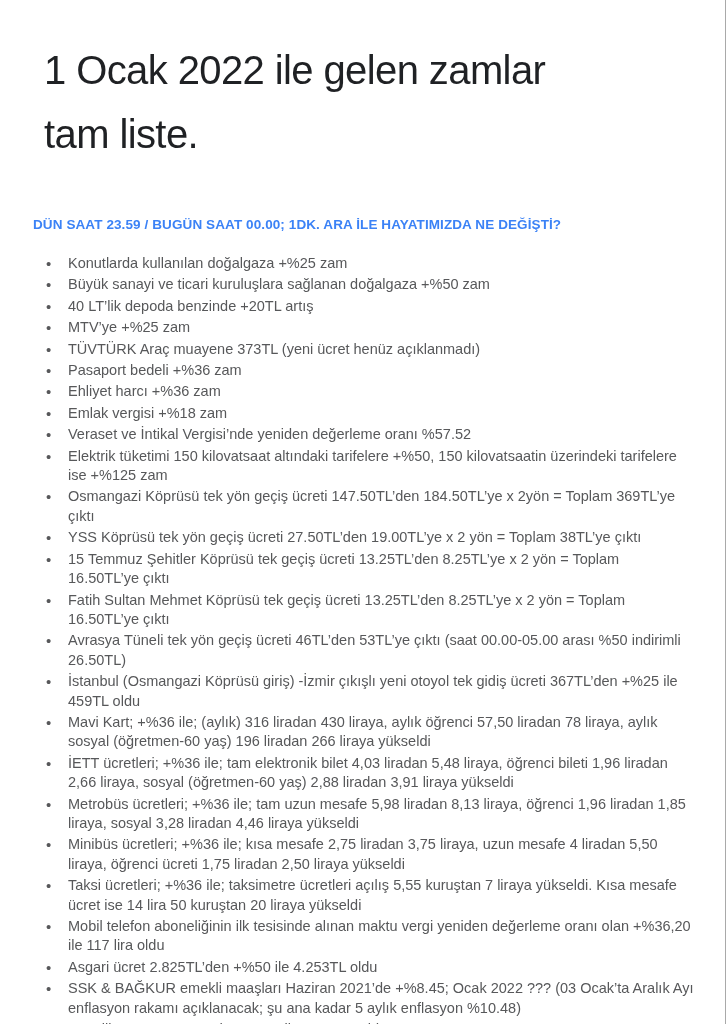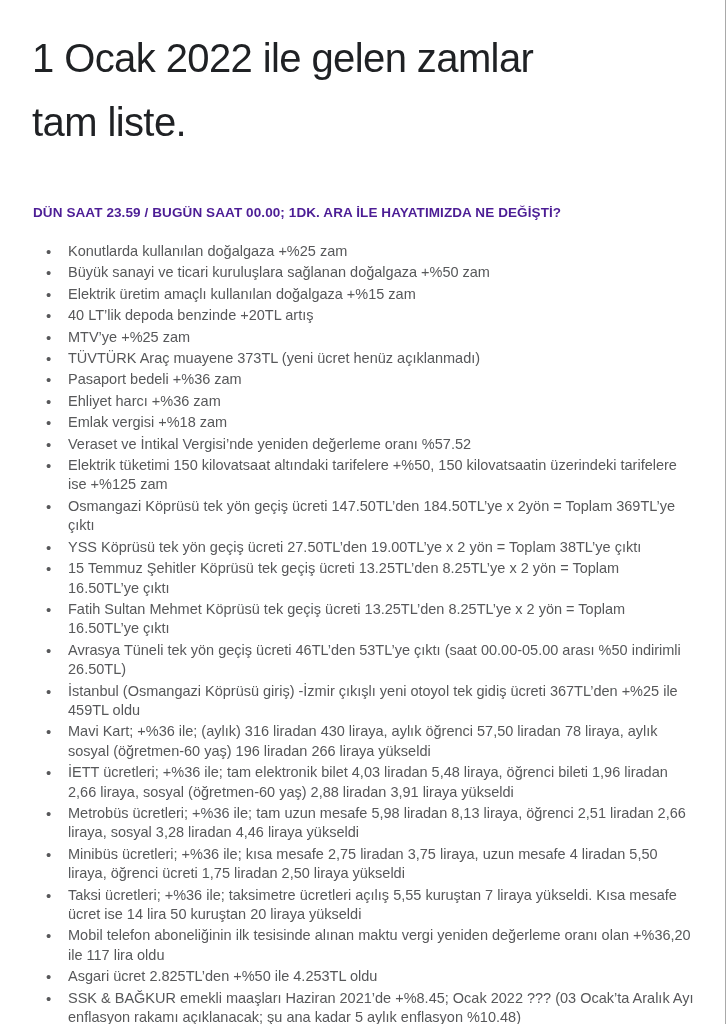--- a/index.html
+++ b/index.html
@@ -18,36 +18,36 @@
   }
   .edge-line {
     position: absolute;
     top: 0;
     bottom: 0;
     right: 2px;
     width: 1px;
     background: #a9a9a9;
   }
   .title {
-    margin: 0;
+    margin: 12px;
     padding: 26px 40px 0 32px;
     font-size: 40px;
     line-height: 64px;
     font-weight: 500;
     letter-spacing: -0.6px;
     color: #1f2124;
   }
   .title .t-line { display: block; }
   .subheading {
     margin: 50px 40px 16px 33px;
     font-size: 13.5px;
     line-height: 17px;
     font-weight: bold;
     letter-spacing: 0.1px;
-    color: #4c1d95;
+    color: #3b82f6;
   }
   .zam-list {
     margin: 21px 0 0 0;
     padding: 0 32px 0 66px;
     list-style: none;
     font-size: 14.5px;
     line-height: 19.4px;
     color: #57585a;
   }
   .zam-list li {
@@ -73,38 +73,37 @@
   <h1 class="title">
     <span class="t-line">1 Ocak 2022 ile gelen zamlar</span>
     <span class="t-line">tam liste.</span>
   </h1>
 
   <div class="subheading">DÜN SAAT 23.59 / BUGÜN SAAT 00.00; 1DK. ARA İLE HAYATIMIZDA NE DEĞİŞTİ?</div>
 
   <ul class="zam-list">
     <li>Konutlarda kullanılan doğalgaza +%25 zam</li>
     <li>Büyük sanayi ve ticari kuruluşlara sağlanan doğalgaza +%50 zam</li>
-    <li>Elektrik üretim amaçlı kullanılan doğalgaza +%15 zam</li>
     <li>40 LT’lik depoda benzinde +20TL artış</li>
     <li>MTV’ye +%25 zam</li>
     <li>TÜVTÜRK Araç muayene 373TL (yeni ücret henüz açıklanmadı)</li>
     <li>Pasaport bedeli +%36 zam</li>
     <li>Ehliyet harcı +%36 zam</li>
     <li>Emlak vergisi +%18 zam</li>
     <li>Veraset ve İntikal Vergisi’nde yeniden değerleme oranı %57.52</li>
     <li>Elektrik tüketimi 150 kilovatsaat altındaki tarifelere +%50, 150 kilovatsaatin üzerindeki tarifelere ise +%125 zam</li>
     <li>Osmangazi Köprüsü tek yön geçiş ücreti 147.50TL’den 184.50TL’ye x 2yön = Toplam 369TL’ye çıktı</li>
     <li>YSS Köprüsü tek yön geçiş ücreti 27.50TL’den 19.00TL’ye x 2 yön = Toplam 38TL’ye çıktı</li>
     <li>15 Temmuz Şehitler Köprüsü tek geçiş ücreti 13.25TL’den 8.25TL’ye x 2 yön = Toplam 16.50TL’ye çıktı</li>
     <li>Fatih Sultan Mehmet Köprüsü tek geçiş ücreti 13.25TL’den 8.25TL’ye x 2 yön = Toplam 16.50TL’ye çıktı</li>
     <li>Avrasya Tüneli tek yön geçiş ücreti 46TL’den 53TL’ye çıktı (saat 00.00-05.00 arası %50 indirimli 26.50TL)</li>
     <li>İstanbul (Osmangazi Köprüsü giriş) -İzmir çıkışlı yeni otoyol tek gidiş ücreti 367TL’den +%25 ile 459TL oldu</li>
     <li>Mavi Kart; +%36 ile; (aylık) 316 liradan 430 liraya, aylık öğrenci 57,50 liradan 78 liraya, aylık sosyal (öğretmen-60 yaş) 196 liradan 266 liraya yükseldi</li>
     <li>İETT ücretleri; +%36 ile; tam elektronik bilet 4,03 liradan 5,48 liraya, öğrenci bileti 1,96 liradan 2,66 liraya, sosyal (öğretmen-60 yaş) 2,88 liradan 3,91 liraya yükseldi</li>
-    <li>Metrobüs ücretleri; +%36 ile; tam uzun mesafe 5,98 liradan 8,13 liraya, öğrenci 2,51 liradan 2,66 liraya, sosyal 3,28 liradan 4,46 liraya yükseldi</li>
+    <li>Metrobüs ücretleri; +%36 ile; tam uzun mesafe 5,98 liradan 8,13 liraya, öğrenci 1,96 liradan 1,85 liraya, sosyal 3,28 liradan 4,46 liraya yükseldi</li>
     <li>Minibüs ücretleri; +%36 ile; kısa mesafe 2,75 liradan 3,75 liraya, uzun mesafe 4 liradan 5,50 liraya, öğrenci ücreti 1,75 liradan 2,50 liraya yükseldi</li>
     <li>Taksi ücretleri; +%36 ile; taksimetre ücretleri açılış 5,55 kuruştan 7 liraya yükseldi. Kısa mesafe ücret ise 14 lira 50 kuruştan 20 liraya yükseldi</li>
     <li>Mobil telefon aboneliğinin ilk tesisinde alınan maktu vergi yeniden değerleme oranı olan +%36,20 ile 117 lira oldu</li>
     <li>Asgari ücret 2.825TL’den +%50 ile 4.253TL oldu</li>
     <li>SSK &amp; BAĞKUR emekli maaşları Haziran 2021’de +%8.45; Ocak 2022 ??? (03 Ocak’ta Aralık Ayı enflasyon rakamı açıklanacak; şu ana kadar 5 aylık enflasyon %10.48)</li>
     <li>Engelli maaşı 1.036TL’den +%50 ile 1.552TL oldu</li>
   </ul>
 </div>
 
 </body></html>

